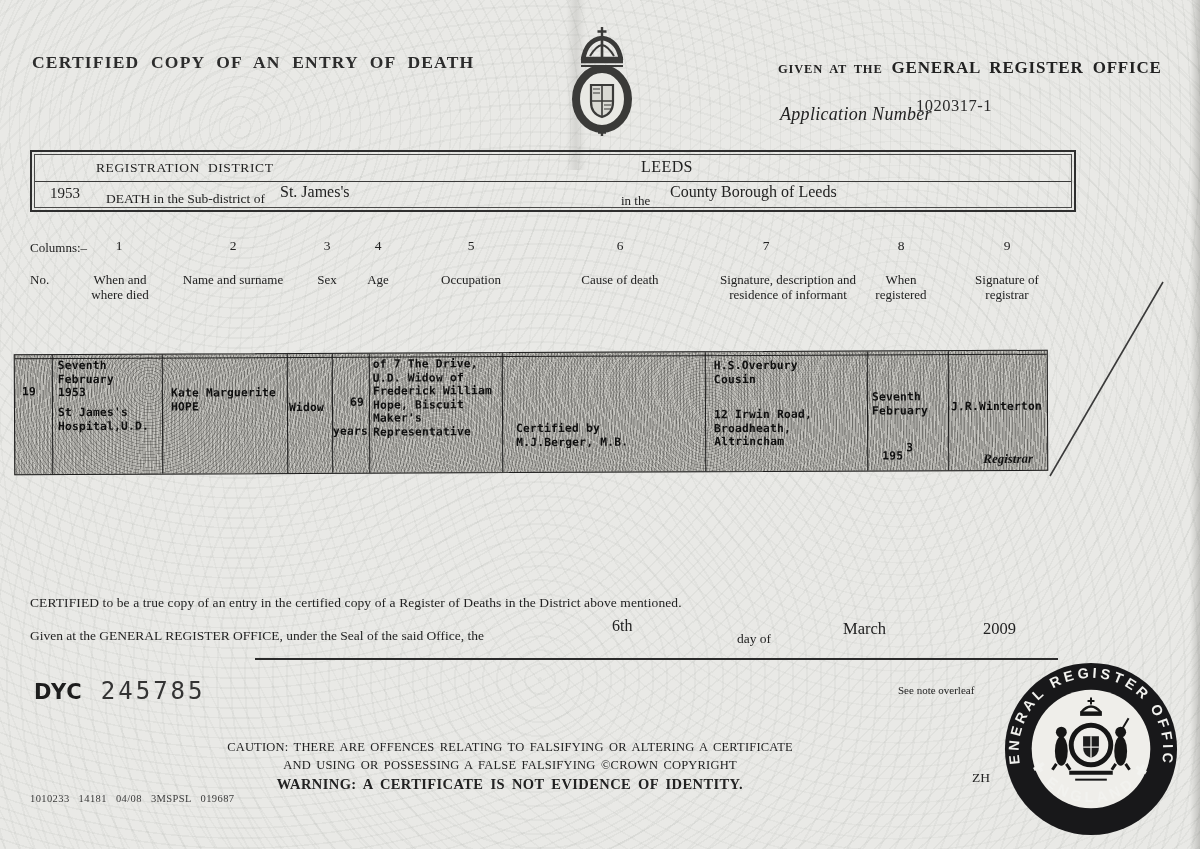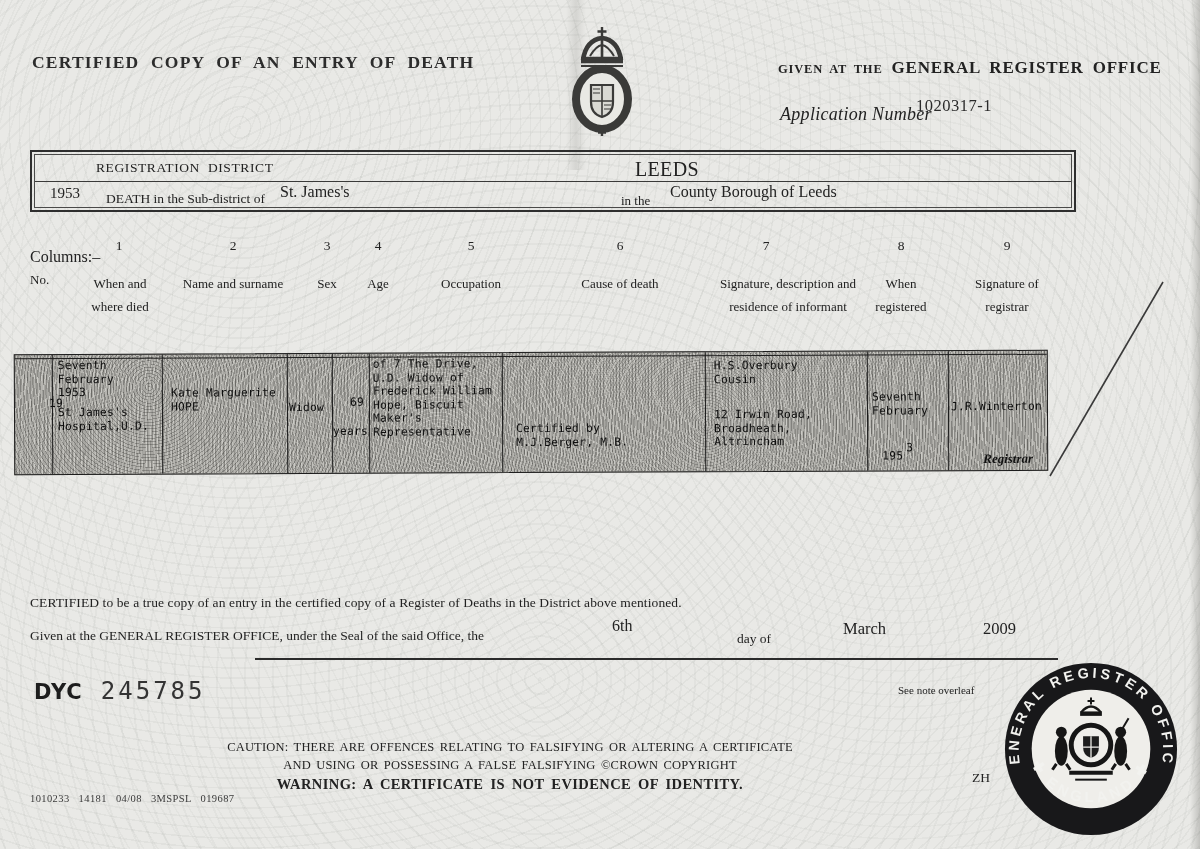--- a/index.html
+++ b/index.html
@@ -22,49 +22,49 @@
   .gro-prefix{font-size:12.5px;font-weight:700;letter-spacing:.8px;word-spacing:3px;}
   .gro-office{font-size:17px;font-weight:700;letter-spacing:.8px;word-spacing:4px;}
   .app-label{left:780px;top:104px;font-size:18px;font-style:italic;letter-spacing:.3px;}
   .app-number{left:916px;top:96px;font-size:16.5px;letter-spacing:.5px;color:#2a2a2a;}
 
   
   .dbox{left:30px;top:150px;width:1046px;height:62px;border:2.5px solid #2e2e2e;box-sizing:border-box;}
   .dbox-inner{position:absolute;inset:2px;border:1px solid #4a4a49;}
   .dbox-divider{position:absolute;left:3px;right:3px;top:29px;height:1.3px;background:#3a3a39;}
   .rd-label{left:64px;top:8px;font-size:13.5px;letter-spacing:.6px;word-spacing:4px;}
-  .rd-value{left:575px;top:6px;width:120px;text-align:center;font-size:20px;letter-spacing:.4px;}
+  .rd-value{left:575px;top:6px;width:120px;text-align:center;font-size:16px;letter-spacing:.4px;}
   .rd-year{left:18px;top:33px;font-size:15px;}
   .rd-sublabel{left:74px;top:39px;font-size:13.5px;}
   .rd-subvalue{left:248px;top:31px;font-size:16px;}
   .rd-inthe{left:589px;top:41px;font-size:13px;}
   .rd-county{left:638px;top:31px;font-size:16px;}
 
   
   .col-num{top:238px;font-size:13.5px;transform:translateX(-50%);}
-  .col-label{top:272px;font-size:13px;line-height:23px;text-align:center;transform:translateX(-50%);white-space:pre-line;}
-  .columns-label{left:30px;top:248px;font-size:16px;}
+  .col-label{top:272px;font-size:13px;line-height:15px;text-align:center;transform:translateX(-50%);white-space:pre-line;}
+  .columns-label{left:30px;top:240px;font-size:13px;}
   .no-label{left:30px;top:272px;font-size:13px;}
 
   
   .strip{
     left:14px;top:352px;width:1034px;height:121px;display:flex;box-sizing:border-box;
     border:1.4px solid #1c1c1c;border-top-width:1px;
     background-color:#b1b0ab;
     background-image:
       repeating-radial-gradient(circle at 13% 27%, rgba(30,30,28,.28) 0 .8px, transparent .8px 3.2px),
       repeating-radial-gradient(circle at 67% 61%, rgba(25,25,22,.22) 0 .7px, transparent .7px 2.7px),
       repeating-radial-gradient(circle at 41% 83%, rgba(250,250,245,.30) 0 .9px, transparent .9px 3.6px),
       repeating-linear-gradient(90deg, rgba(0,0,0,.05) 0 2px, rgba(255,255,255,.05) 2px 4px);
     transform:rotate(-0.25deg);
   }
   .strip::before{content:"";position:absolute;left:0;right:0;top:2.6px;height:1.2px;background:#1c1c1c;}
   .cell{position:relative;height:100%;flex:0 0 auto;border-right:1.4px solid #1c1c1c;box-sizing:border-box;}
   .cell:last-child{border-right:none;}
-  .tw{position:absolute;font-family:"DejaVu Sans Mono",monospace;font-weight:400;font-size:11.3px;line-height:13.5px;letter-spacing:.2px;color:#0e0e0e;white-space:pre-line;}
+  .tw{position:absolute;font-family:"DejaVu Sans Mono",monospace;font-weight:700;font-size:11.3px;line-height:13.5px;letter-spacing:.2px;color:#0e0e0e;white-space:pre-line;}
   .nowrap{white-space:nowrap;}
   .reg-title{position:absolute;font-family:"Liberation Serif",serif;font-weight:700;font-style:italic;font-size:13px;color:#111;}
 
   
   .certified{left:30px;top:595px;font-size:13.5px;letter-spacing:.1px;}
   .given{left:30px;top:628px;font-size:13.5px;}
   .day{left:612px;top:617px;font-size:16px;}
   .dayof{left:737px;top:631px;font-size:13.5px;}
   .month{left:843px;top:619px;font-size:16.5px;}
   .gyear{left:983px;top:619px;font-size:16.5px;}
@@ -145,21 +145,21 @@
   <div class="abs col-label" style="left:620px;">Cause of death</div>
   <div class="abs col-label" style="left:788px;">Signature, description and
 residence of informant</div>
   <div class="abs col-label" style="left:901px;">When
 registered</div>
   <div class="abs col-label" style="left:1007px;">Signature of
 registrar</div>
 
   <div class="abs strip">
     <div class="cell" style="width:38px;">
-      <span class="tw" style="top:42px;left:7px;padding-left:27px;">19</span>
+      <span class="tw" style="top:30px;left:7px;">19</span>
     </div>
     <div class="cell" style="width:110px;">
       <span class="tw" style="top:4px;left:5px;">Seventh
 February
 1953</span>
       <span class="tw" style="top:51px;left:5px;">St James's
 Hospital,U.D.</span>
     </div>
     <div class="cell" style="width:125px;">
       <span class="tw" style="top:32px;left:8px;">Kate Marguerite

